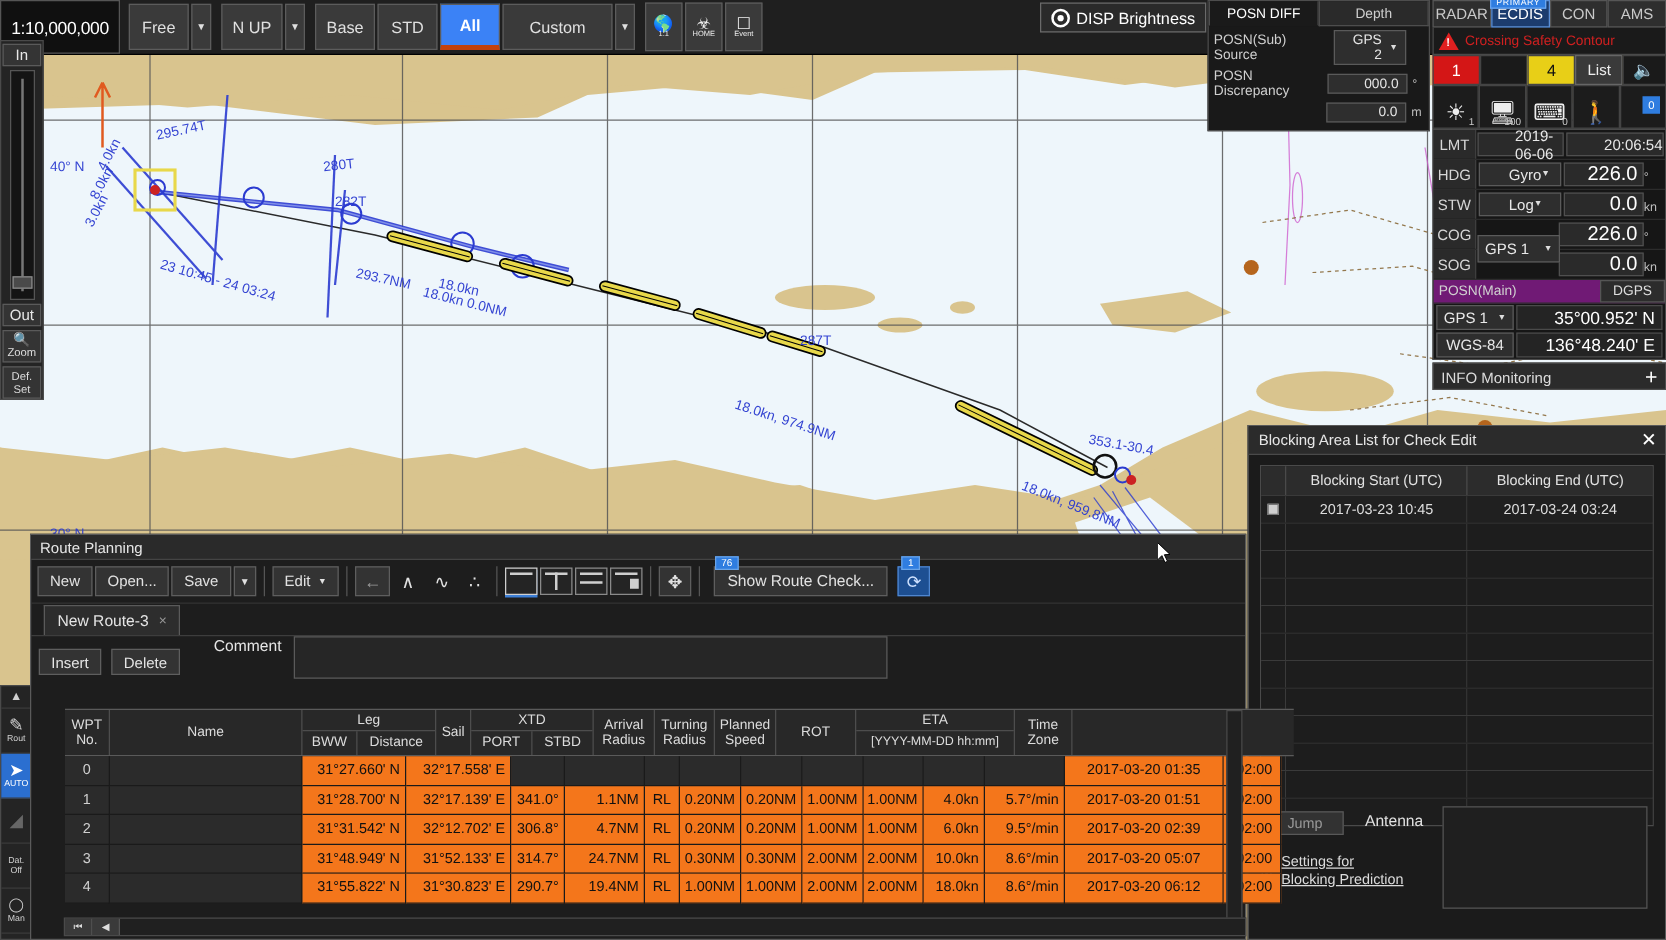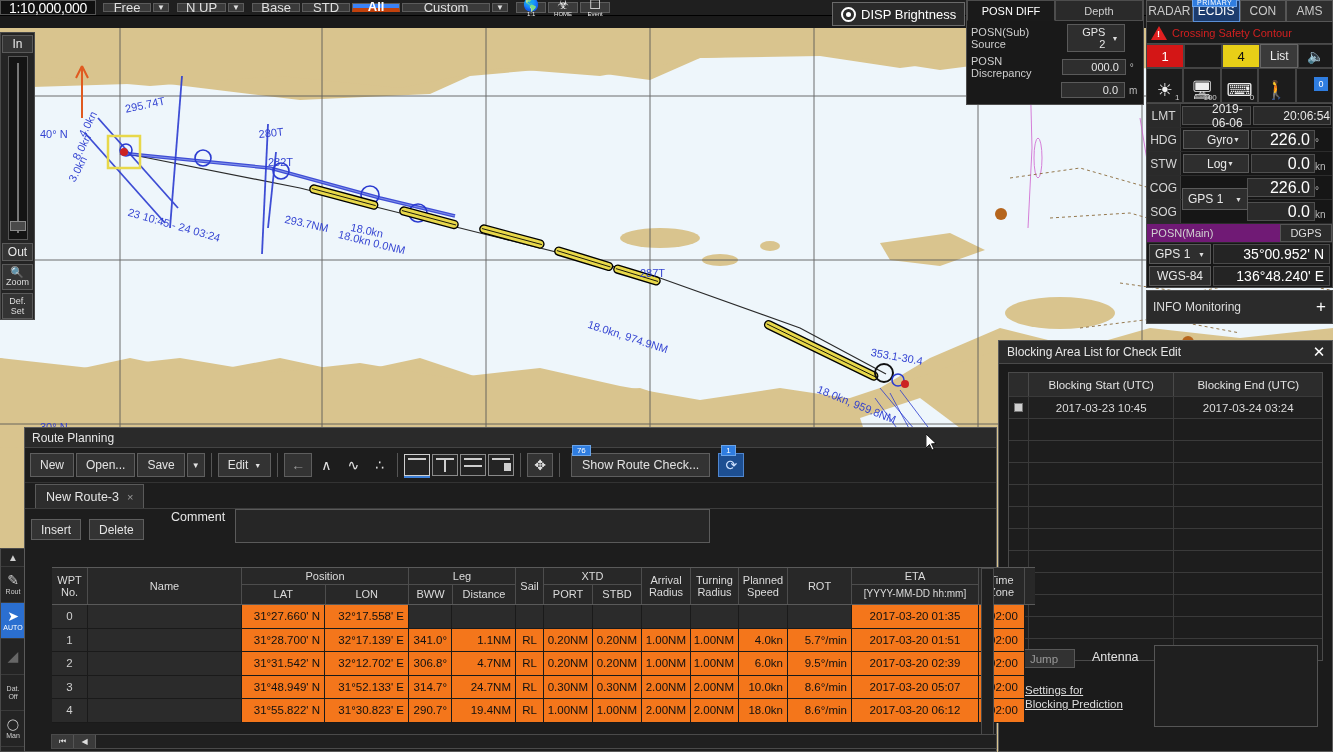--- a/index.html
+++ b/index.html
@@ -6,21 +6,21 @@
   html, body {
     width: 1333px; height: 752px;
     background: #1a1a1a; overflow: hidden;
     font-family: "Liberation Sans", sans-serif;
     font-size: 12px; color: #d8d8d8;
   }
   #root { position: relative; width: 1333px; height: 752px; }
 
   
   #topbar {
-    position: absolute; left: 0; top: 0; width: 1333px; height: 16px;
+    position: absolute; left: 0; top: 0; width: 1333px; height: 44px;
     background: #1f1f1f; border-bottom: 1px solid #000;
     display: flex; align-items: stretch;
   }
   .scale-box {
     width: 96px; background: #101010; border: 1px solid #555;
     display: flex; align-items: center; justify-content: center;
     font-size: 14px; color: #fff; letter-spacing: -0.3px;
   }
   .tb-sep { width: 6px; }
   .tb-btn {
@@ -183,21 +183,21 @@
     font-size: 12px; color: #e8e8e8;
   }
   .posn-head { display: flex; height: 19px; background: #701a75; border-bottom: 1px solid #2c2c2c; }
   .posn-head .l { flex: 1; font-size: 11px; color: #d0d0d0; display: flex; align-items: center; padding-left: 4px; }
   .posn-head .r { width: 52px; background: #2c2c2c; border: 1px solid #555; font-size: 11px; color: #ddd; display: flex; align-items: center; justify-content: center; }
   .posn-row { display: flex; height: 22px; }
   .posn-row .lft { width: 62px; background: #2e2e2e; border: 1px solid #5a5a5a; margin: 1px 2px; display: flex; align-items: center; justify-content: space-between; padding: 0 5px; font-size: 12px; color: #e8e8e8; }
   .posn-row .rgt { flex: 1; background: #242424; border: 1px solid #4a4a4a; margin: 1px 2px 1px 0; display: flex; align-items: center; justify-content: flex-end; padding-right: 5px; font-size: 14px; color: #fff; }
   #info-mon {
     height: 22px; background: #2b2b2b; border: 1px solid #4d4d4d; margin-top: 2px;
-    display: flex; align-items: center; justify-content: space-between; padding: 16px 6px;
+    display: flex; align-items: flex-start; justify-content: space-between; padding: 4px 6px;
     font-size: 12px; color: #dcdcdc;
   }
   #info-mon .plus { font-size: 17px; color: #fff; line-height: 14px; }
 
   
   #blocking {
     position: absolute; left: 998px; top: 340px; width: 335px; height: 412px;
     background: #1b1b1b; border: 1px solid #5a5a5a;
   }
   #blocking .bhdr {
@@ -770,27 +770,20 @@
       <div class="cmt-box"></div>
     </div>
 
     <div id="rtable">
       <div class="rt-head">
         <div class="rt-hc w-wpt">
           <span>WPT</span>
           <span>No.</span>
         </div>
         <div class="rt-hc w-name">Name</div>
-        <div class="rt-hc" style="width:167px;padding:0">
-          <span class="top">Position</span>
-          <span class="bot">
-            <span>LAT</span>
-            <span>LON</span>
-          </span>
-        </div>
         <div class="rt-hc" style="width:107px;padding:0">
           <span class="top">Leg</span>
           <span class="bot">
             <span style="max-width:43px">BWW</span>
             <span>Distance</span>
           </span>
         </div>
         <div class="rt-hc w-sail">Sail</div>
         <div class="rt-hc" style="width:98px;padding:0">
           <span class="top">XTD</span>

